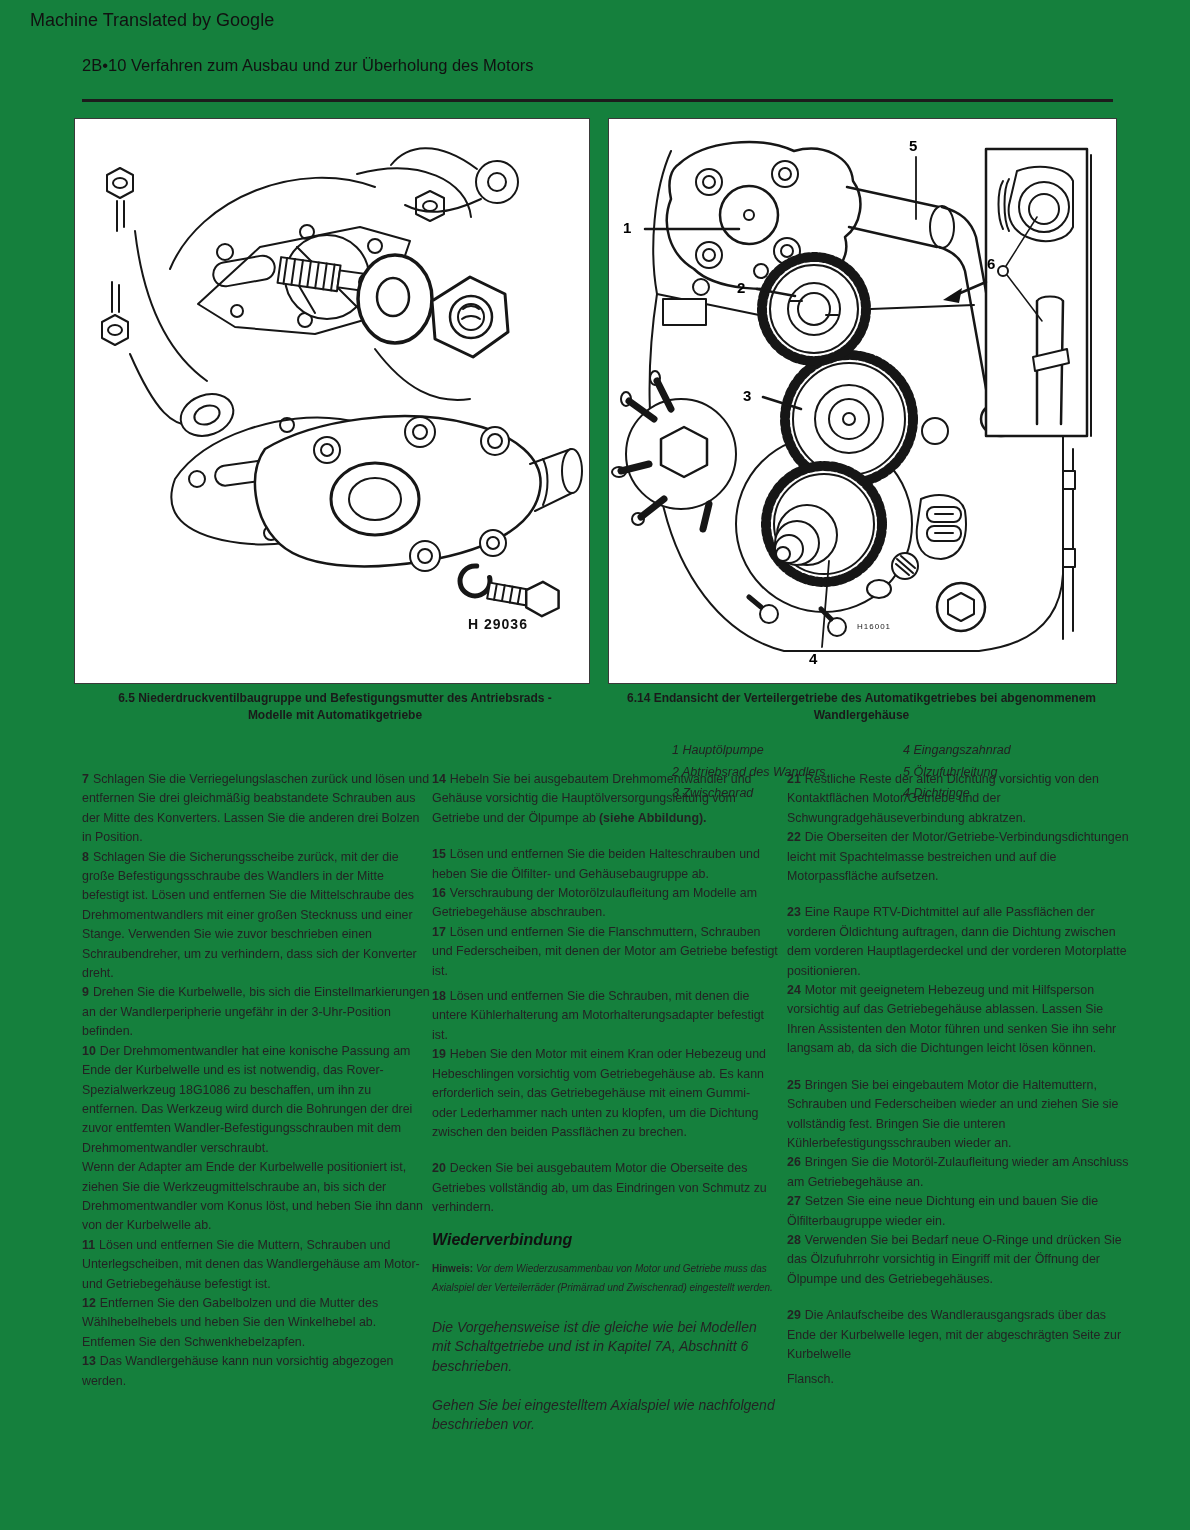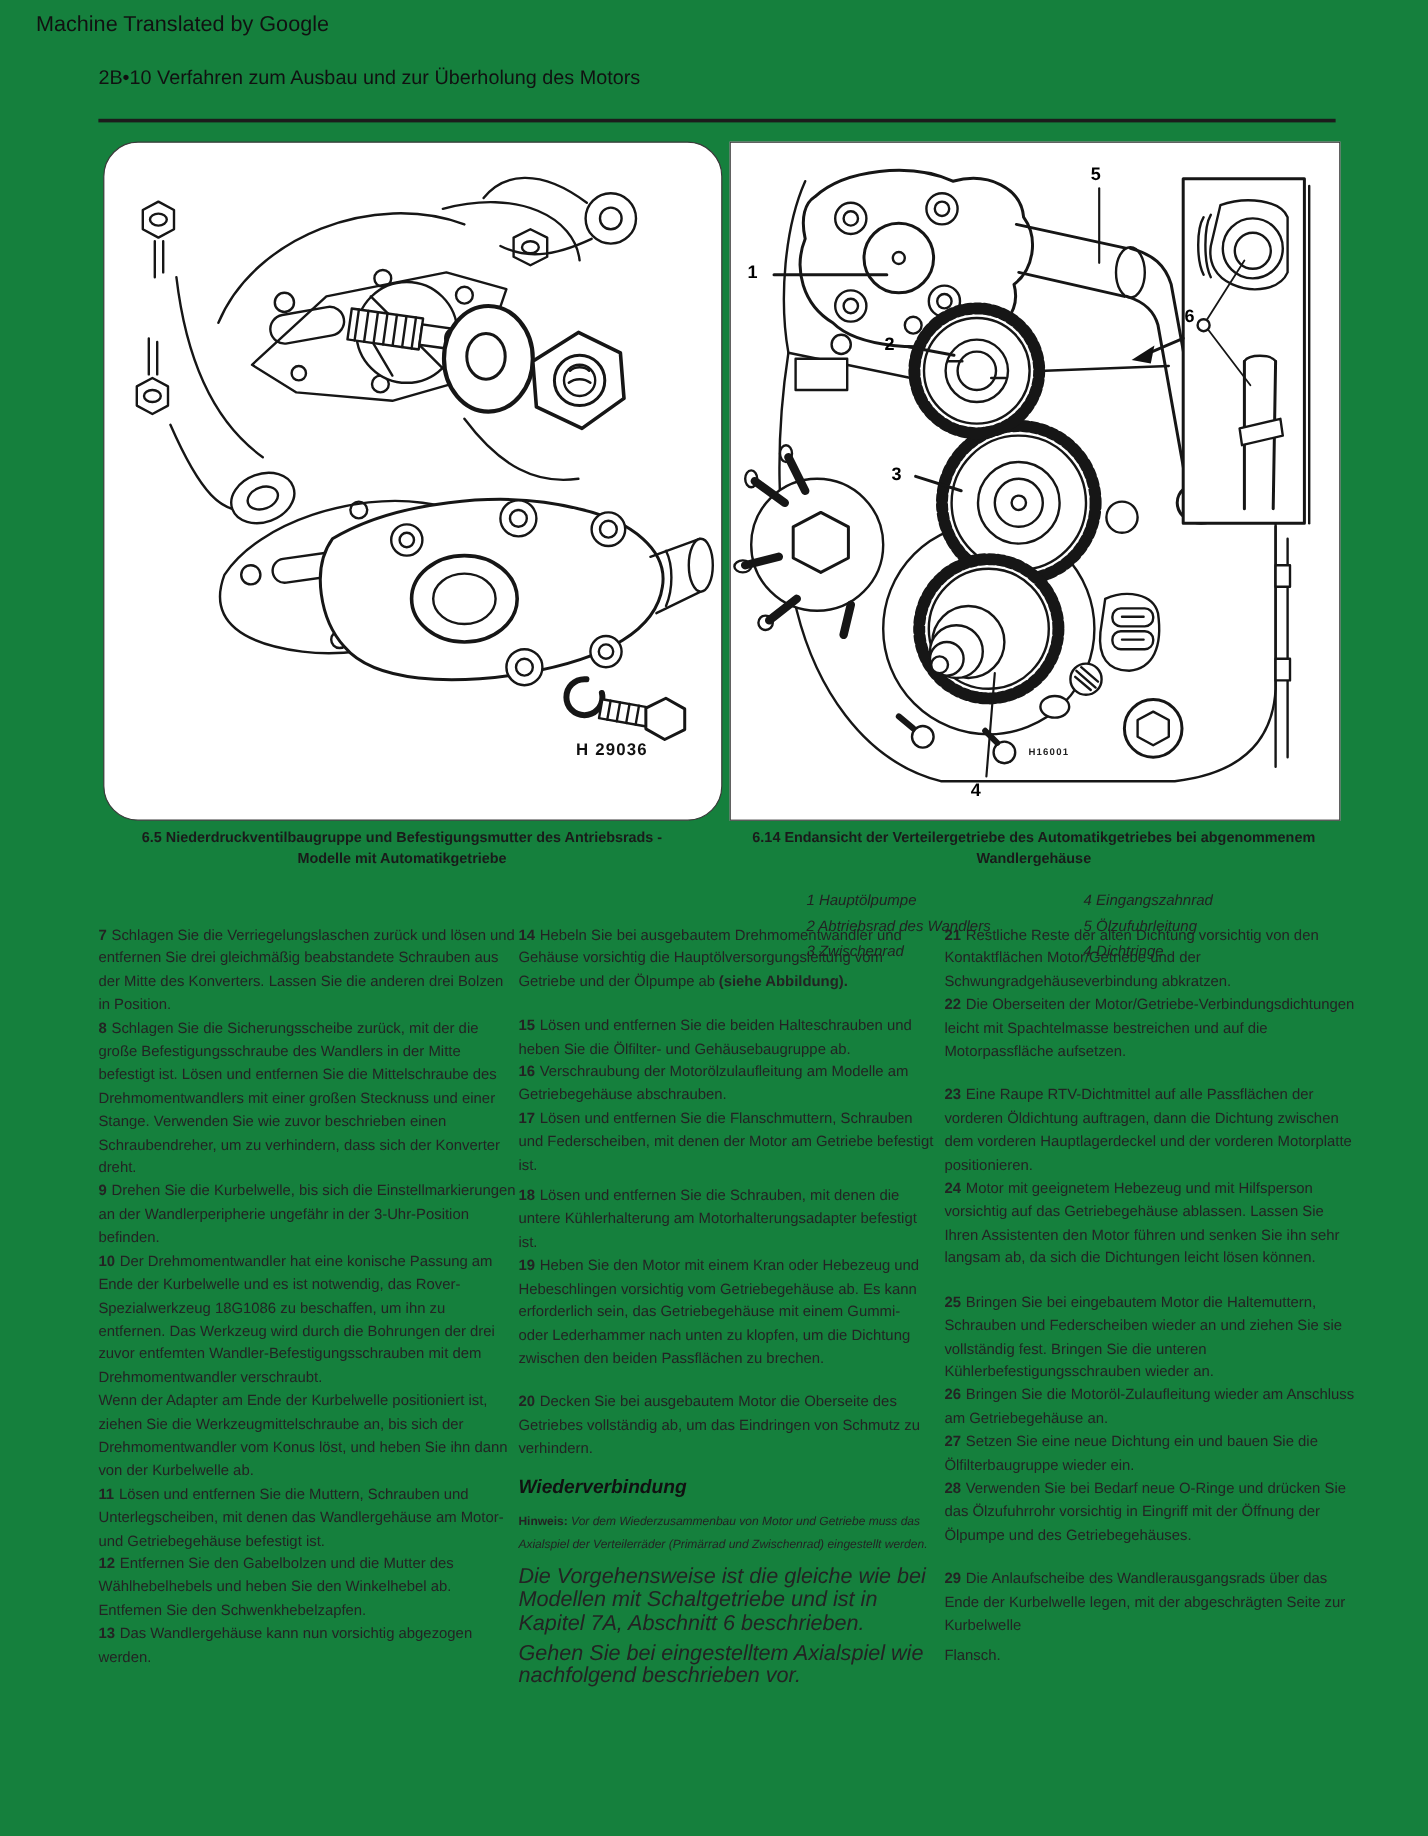--- a/index.html
+++ b/index.html
@@ -7,27 +7,27 @@
     position:relative; width:1190px; height:1530px; margin:0 auto;
     background:#15803d; color:#1d1d1d;
     font-family:"Liberation Sans","DejaVu Sans",sans-serif;
     overflow:hidden;
   }
   .watermark { position:absolute; left:30px; top:10px; font-size:18px; color:#111; }
   .section-title { position:absolute; left:82px; top:56px; font-size:16.5px; color:#111; }
   .top-rule { position:absolute; left:82px; top:99px; width:1031px; height:2.5px; background:#1c1c1c; }
 
   .fig-frame { position:absolute; border:1.5px solid #3a3a3a; background:#fff; }
-  #fig1 { left:86px; top:118px; width:514px; height:564px;border-radius:29px; }
+  #fig1 { left:74px; top:118px; width:514px; height:564px; }
   #fig2 { left:608px; top:118px; width:507px; height:564px; }
   .fig-frame svg { position:absolute; left:0; top:0; }
 
   .fig-label { position:absolute; font-weight:bold; font-size:14px; color:#111; letter-spacing:1px; }
   #fig1-label { left:393px; top:497px; }
-  #fig2-label { left:248px; top:503px; font-size:8px; font-weight:bold; letter-spacing:1px; color:#222; }
+  #fig2-label { left:248px; top:503px; font-size:8px; font-weight:normal; letter-spacing:1px; color:#222; }
 
   .callout { position:absolute; font-weight:bold; font-size:15px; color:#000; }
 
   .caption { position:absolute; top:690px; font-weight:bold; font-size:12px; line-height:17px; text-align:center; color:#1a1a1a; }
   #cap1 { left:78px; width:514px; }
   #cap2 { left:608px; width:507px; }
 
   .legend-col { position:absolute; top:740px; font-style:italic; font-size:12.5px; line-height:21.5px; color:#222; }
   #legend-left { left:672px; }
   #legend-right { left:903px; }
@@ -40,21 +40,21 @@
   .para { margin:0; }
   .gap   { margin-top:17px; }
   .gap-s { margin-top:6px; }
   .pn { font-weight:bold; margin-right:4px; }
   .pt-bold { font-weight:bold; margin-left:3px; }
 
   .subheading { font-weight:bold; font-style:italic; font-size:16px; margin:12px 0 10px 0; color:#111; }
   .note { margin:0; font-size:10px; }
   .note .nlabel { font-weight:bold; }
   .note .ni { font-style:italic; }
-  .note-p { margin:6px 0 0 0; font-style:italic; font-size:18px; }
+  .note-p { margin:20px 0 0 0; font-style:italic; font-size:14px; }
 </style>
 </head>
 <body>
 
 <div class="page">
 
   <div class="watermark">Machine Translated by Google</div>
   <div class="section-title">2B•10 Verfahren zum Ausbau und zur Überholung des Motors</div>
   <div class="top-rule"></div>
 

